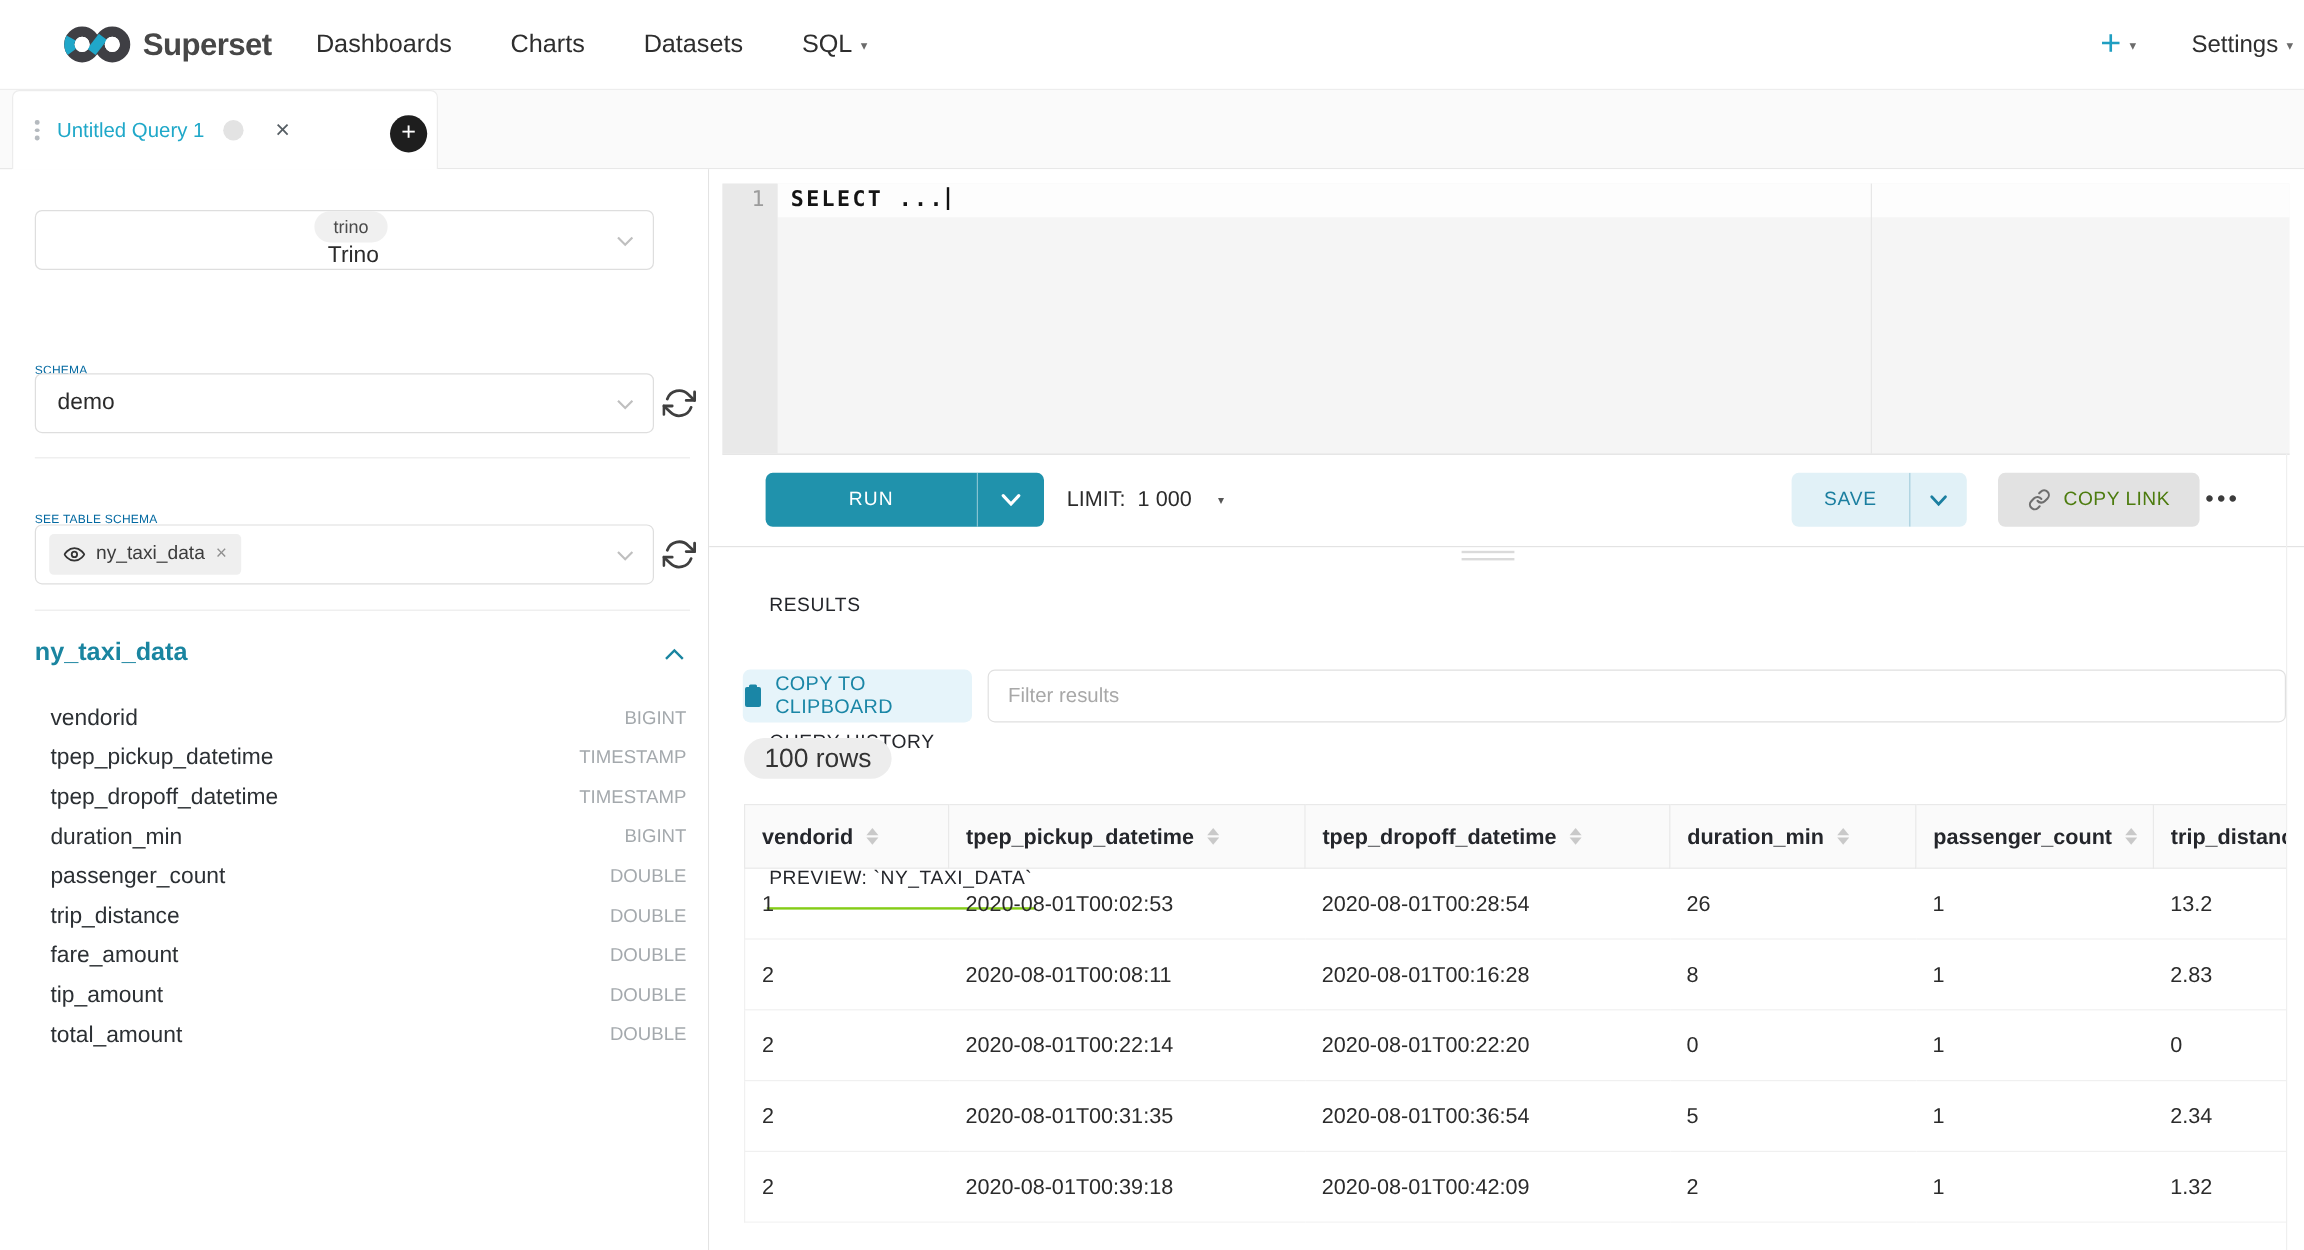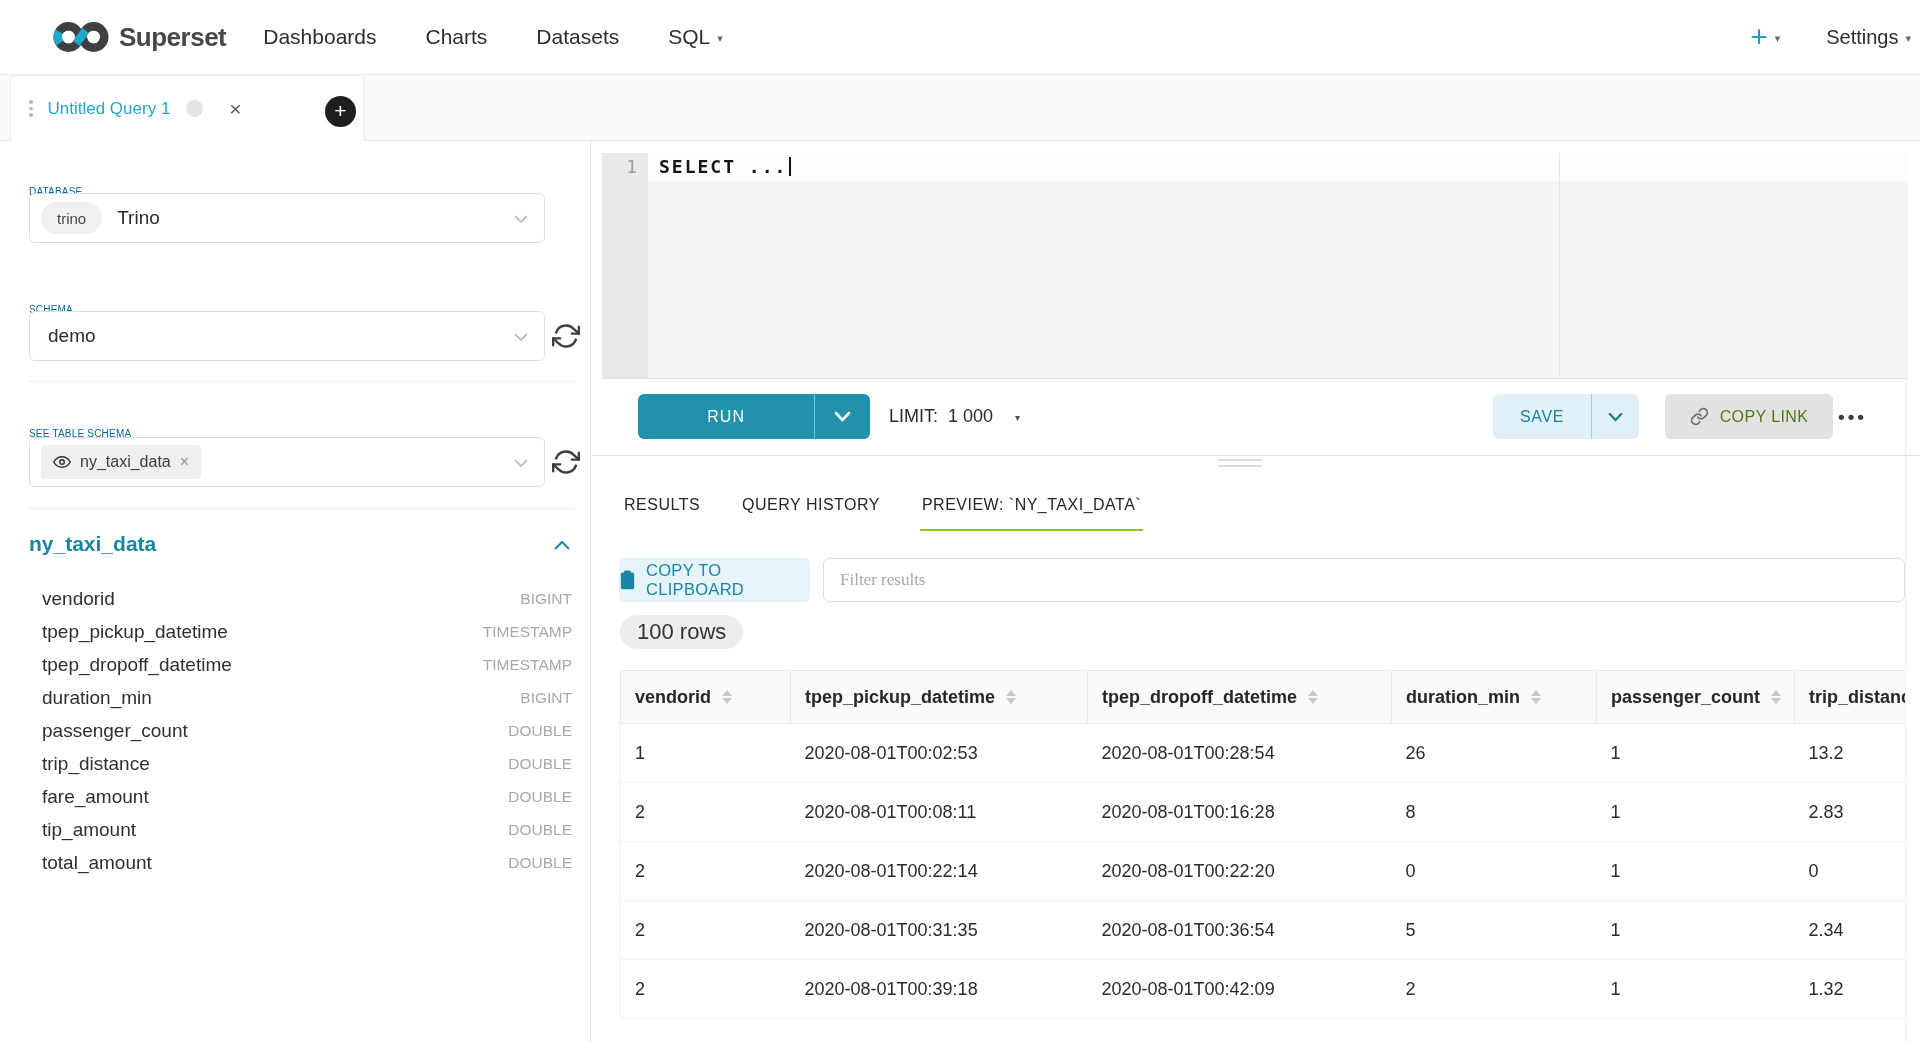--- a/index.html
+++ b/index.html
@@ -91,30 +91,30 @@
   .copylink-btn{position:absolute;left:1074px;top:16px;width:168px;height:45px;background:#e2e2e2;border-radius:6px;
                 display:flex;align-items:center;justify-content:center;gap:11px;color:#4d7c0f;
                 font-size:16px;letter-spacing:0.4px;cursor:pointer;}
   .more-btn{position:absolute;left:1247px;top:16px;height:45px;display:flex;align-items:center;
             color:#3c3c3c;font-size:19px;letter-spacing:3px;cursor:pointer;font-weight:bold;}
   .right-edge{position:absolute;left:1314px;top:237px;bottom:0;width:1px;background:#efefef;}
 
   .drag-handle{position:absolute;left:627px;top:318px;cursor:row-resize;}
   .drag-handle i{display:block;width:44px;height:2px;background:#dadada;margin-bottom:4px;}
 
-  .result-tabs{position:absolute;left:31px;top:314px;display:flex;gap:38px;}
+  .result-tabs{position:absolute;left:48px;top:314px;display:flex;gap:38px;flex-direction:column;}
   .rtab{font-size:16px;color:#24262b;letter-spacing:0.5px;padding:41px 2px 17px 2px;cursor:pointer;white-space:nowrap;}
   .rtab.active{padding-bottom:14px;border-bottom:2px solid #84cc16;}
 
   .preview-bar{position:absolute;left:28px;right:15px;top:417px;height:44px;display:flex;gap:13px;}
   .copyclip-btn{width:191px;background:#e6f4fa;border-radius:6px;display:flex;align-items:center;
                 justify-content:center;gap:10px;color:#1a86a6;font-size:16.5px;font-weight:500;
                 letter-spacing:0.3px;cursor:pointer;flex:none;}
   .filter-input{flex:1;border:1px solid #e0e0e0;border-radius:6px;padding:0 16px;font-size:17px;
-                color:#333;outline:none;font-family:Liberation Serif, serif;}
+                color:#333;outline:none;font-family:Liberation Sans, sans-serif;}
   .filter-input::placeholder{color:#a8a8a8;}
 
   .rows-badge{position:absolute;left:29px;top:474px;height:34px;background:#ededed;border-radius:17px;
               display:inline-flex;align-items:center;padding:0 17px;font-size:22px;color:#333;}
 
   .table-wrap{position:absolute;left:29px;top:529px;width:1285px;overflow:hidden;}
   table.results{border-collapse:collapse;table-layout:fixed;width:1414px;}
   .results th{height:52px;background:#fafafa;border:1px solid #e9e9e9;font-size:18px;font-weight:bold;
               color:#24262b;text-align:left;padding:0 0 0 14px;white-space:nowrap;cursor:pointer;}
   .results td{height:58px;border-bottom:1px solid #f0f0f0;font-size:18px;color:#2b2b2b;
@@ -185,21 +185,21 @@
       <span class="unsaved-dot"></span>
       <span class="tab-close">×</span>
     </div>
     <div class="add-tab">
         <span>+</span>
       </div>
   </div>
 
   <div class="sidebar">
     <div class="side-label" style="top:24px;">DATABASE</div>
-    <div class="sel" style="top:52px;">
+    <div class="sel" style="top:34px;flex-direction:column;">
       <span class="pill-round">trino</span>
       <span class="sel-value">Trino</span>
       <span class="sel-caret">
         <svg width="14" height="9" viewBox="0 0 14 9" fill="none" stroke="#bfbfbf" stroke-width="1.8">
             <path d="M1 1l6 6 6-6"></path>
           </svg>
       </span>
     </div>
 
     <div class="side-label" style="top:142px;">SCHEMA</div>

